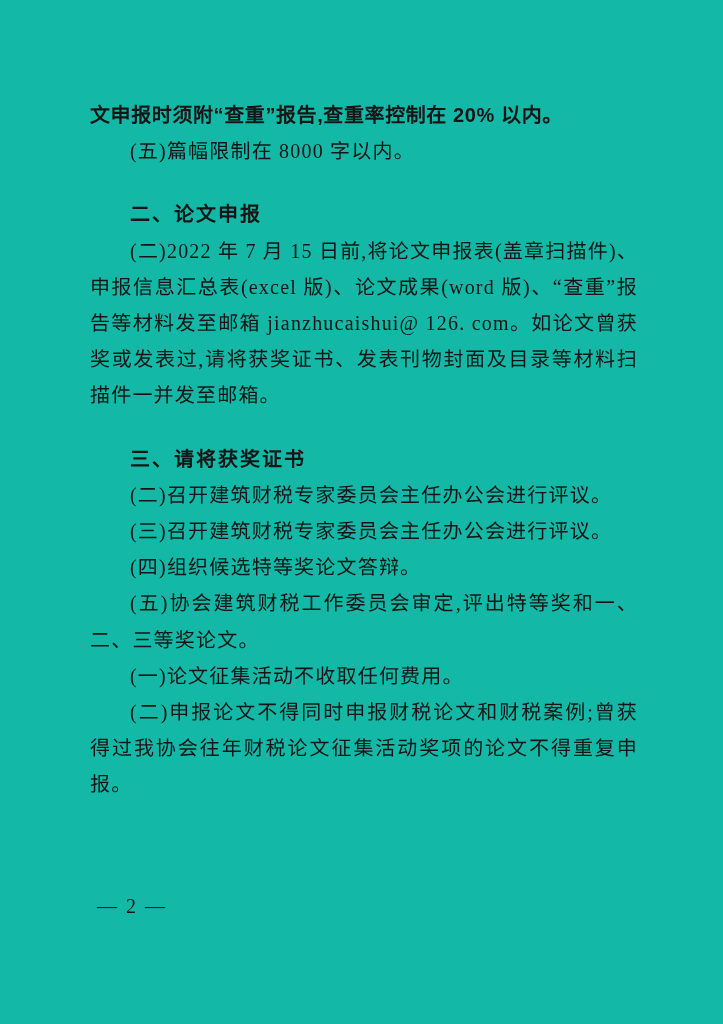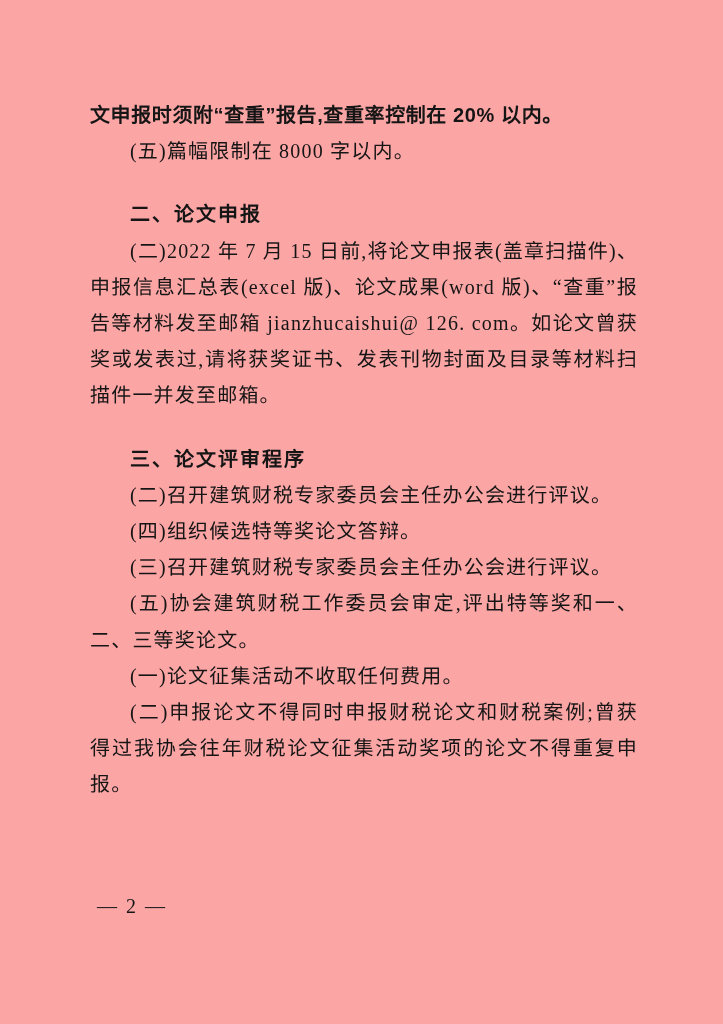--- a/index.html
+++ b/index.html
@@ -4,21 +4,21 @@
 <style>
   html, body {
     margin: 0;
     padding: 0;
     background: #ffffff;
   }
   .page {
     position: relative;
     width: 723px;
     height: 1024px;
-    background: #fca5a5;
+    background: #14b8a6;
     color: #151515;
     font-family: "Liberation Serif", "DejaVu Serif", serif;
     overflow: hidden;
   }
   .content {
     position: absolute;
     left: 90px;
     top: 97px;
     width: 548px;
   }
@@ -58,22 +58,22 @@
 </style>
 </head>
 <body>
 
 <div class="page">
   <div class="content">
     <p class="line lead">文申报时须附“查重”报告,查重率控制在 20% 以内。</p>
     <p class="line para">(五)篇幅限制在 8000 字以内。</p>
     <p class="line heading">二、论文申报</p>
     <p class="line para">(二)2022 年 7 月 15 日前,将论文申报表(盖章扫描件)、申报信息汇总表(excel 版)、论文成果(word 版)、“查重”报告等材料发至邮箱 jianzhucaishui@ 126. com。如论文曾获奖或发表过,请将获奖证书、发表刊物封面及目录等材料扫描件一并发至邮箱。</p>
-    <p class="line heading">三、论文评审程序</p>
+    <p class="line heading">三、请将获奖证书</p>
     <p class="line para">(二)召开建筑财税专家委员会主任办公会进行评议。</p>
+    <p class="line para">(三)召开建筑财税专家委员会主任办公会进行评议。</p>
     <p class="line para">(四)组织候选特等奖论文答辩。</p>
-    <p class="line para">(三)召开建筑财税专家委员会主任办公会进行评议。</p>
     <p class="line para">(五)协会建筑财税工作委员会审定,评出特等奖和一、二、三等奖论文。</p>
     <p class="line para">(一)论文征集活动不收取任何费用。</p>
     <p class="line para">(二)申报论文不得同时申报财税论文和财税案例;曾获得过我协会往年财税论文征集活动奖项的论文不得重复申报。</p>
   </div>
   <div class="page-number">— 2 —</div>
 </div>
 
 </body></html>

